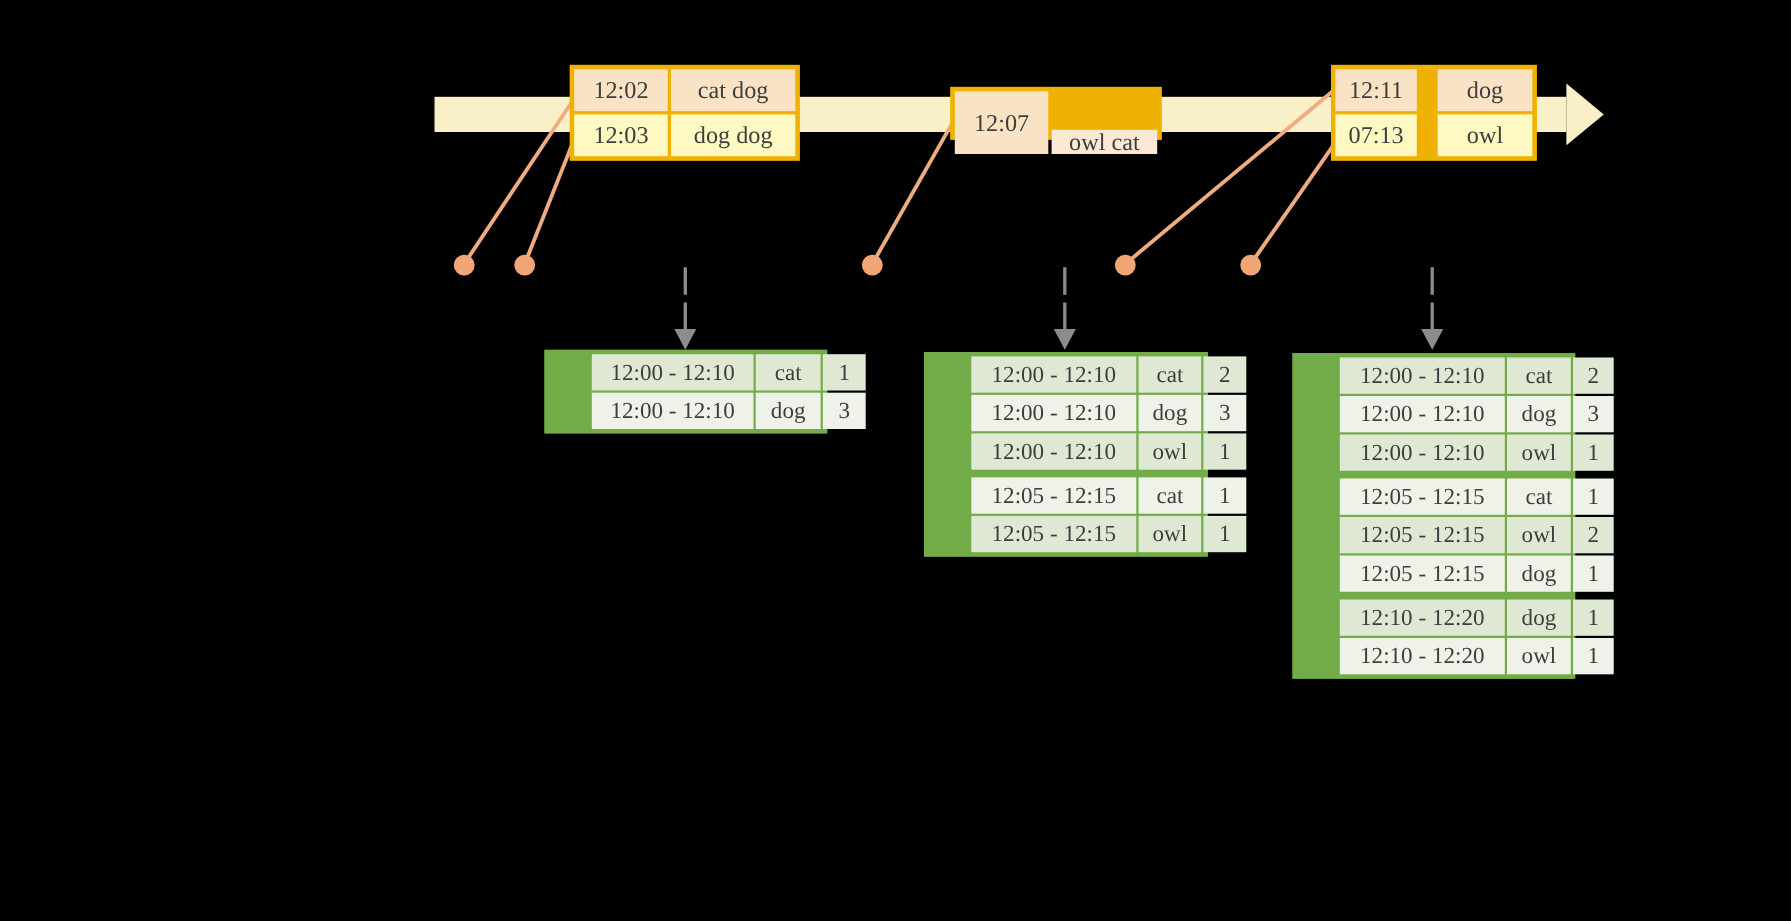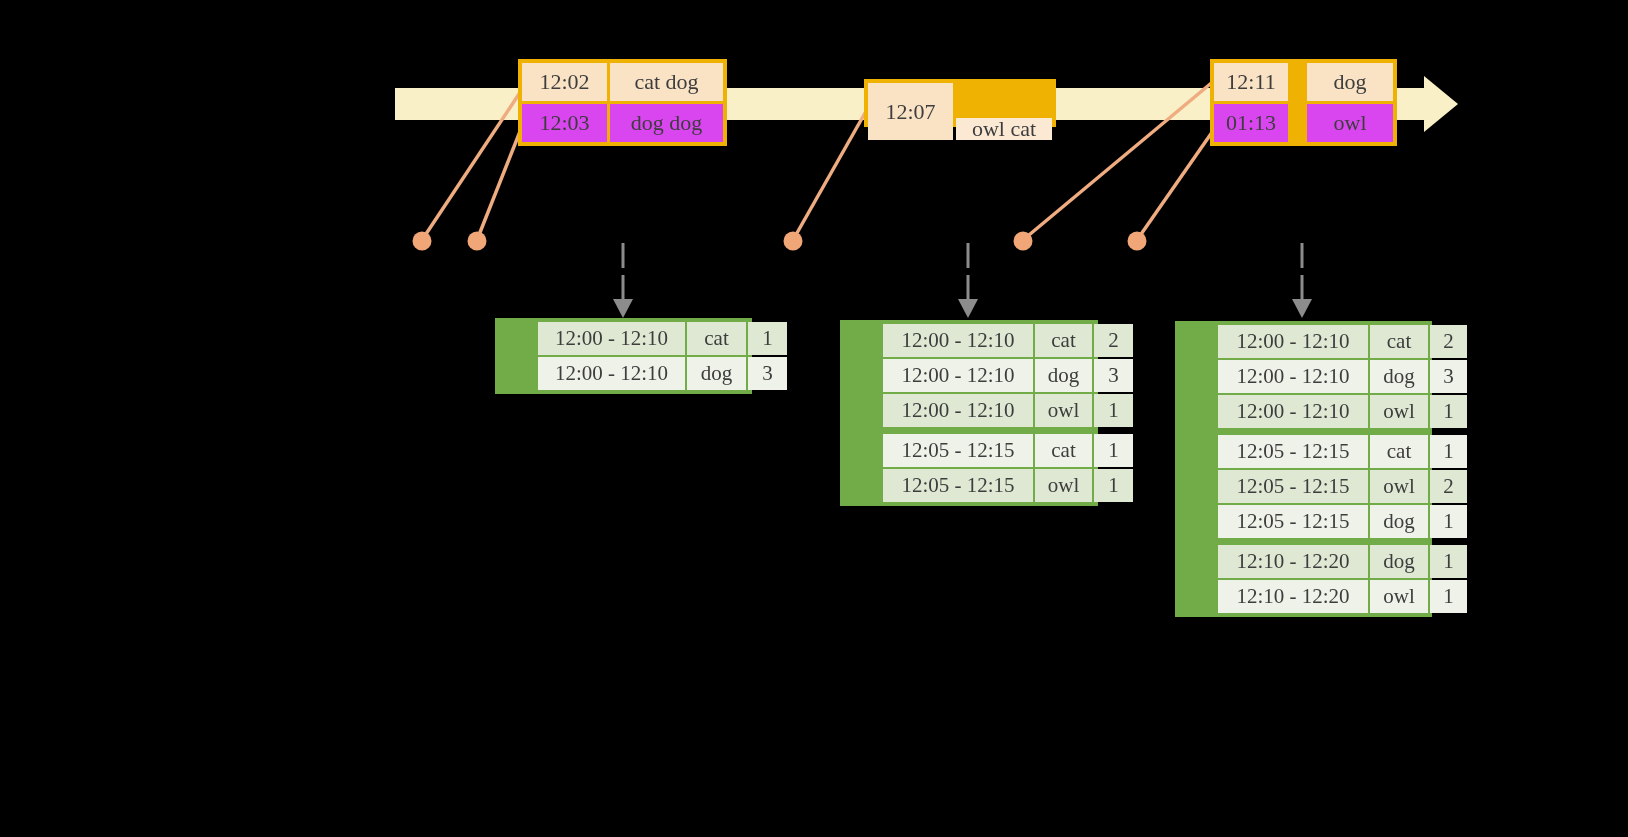--- a/index.html
+++ b/index.html
@@ -19,21 +19,21 @@
   .ev-row + .ev-row{margin-top:3px;}
   .box1 .ev-row{grid-template-columns:85px 1fr;}
   .box2 .ev-row{grid-template-columns:85px 1fr;}
   .box3 .ev-row{grid-template-columns:74px 1fr;gap:16px;}
   .ev-cell{
     display:flex;align-items:center;justify-content:center;
     font-size:22px;line-height:1;
   }
   .ev-cell + .ev-cell{margin-left:3px;}
   .peach{background:#fae3c5;}
-  .cream{background:#d946ef;}
+  .cream{background:#fef9c3;}
   .peach2{background:#fbe9d4;margin-top:35px;}
 
   
   .rtable{
     position:absolute;background:#71ac49;border:4px solid #71ac49;
     display:flex;flex-direction:column;row-gap:2px;
   }
   .t-row{display:grid;column-gap:2px;height:33px;padding-left:39px;}
   .rt1 .t-row{grid-template-columns:147px 59px 39px;}
   .rt2 .t-row{grid-template-columns:150px 57px 39px;}
@@ -105,21 +105,21 @@
       <div class="ev-cell peach2">owl cat</div>
     </div>
   </div>
 
   <div class="event-box box3" style="left:1210px;top:59px;width:187px;height:87px;">
     <div class="ev-row">
       <div class="ev-cell peach">12:11</div>
       <div class="ev-cell peach">dog</div>
     </div>
     <div class="ev-row">
-      <div class="ev-cell cream">01:13</div>
+      <div class="ev-cell cream">07:13</div>
       <div class="ev-cell cream">owl</div>
     </div>
   </div>
 
   <div class="rtable rt1" style="left:495px;top:318px;width:257px;">
     <div class="t-row shade-a">
       <div class="t-cell">12:00 - 12:10</div>
       <div class="t-cell">cat</div>
       <div class="t-cell">1</div>
     </div>

